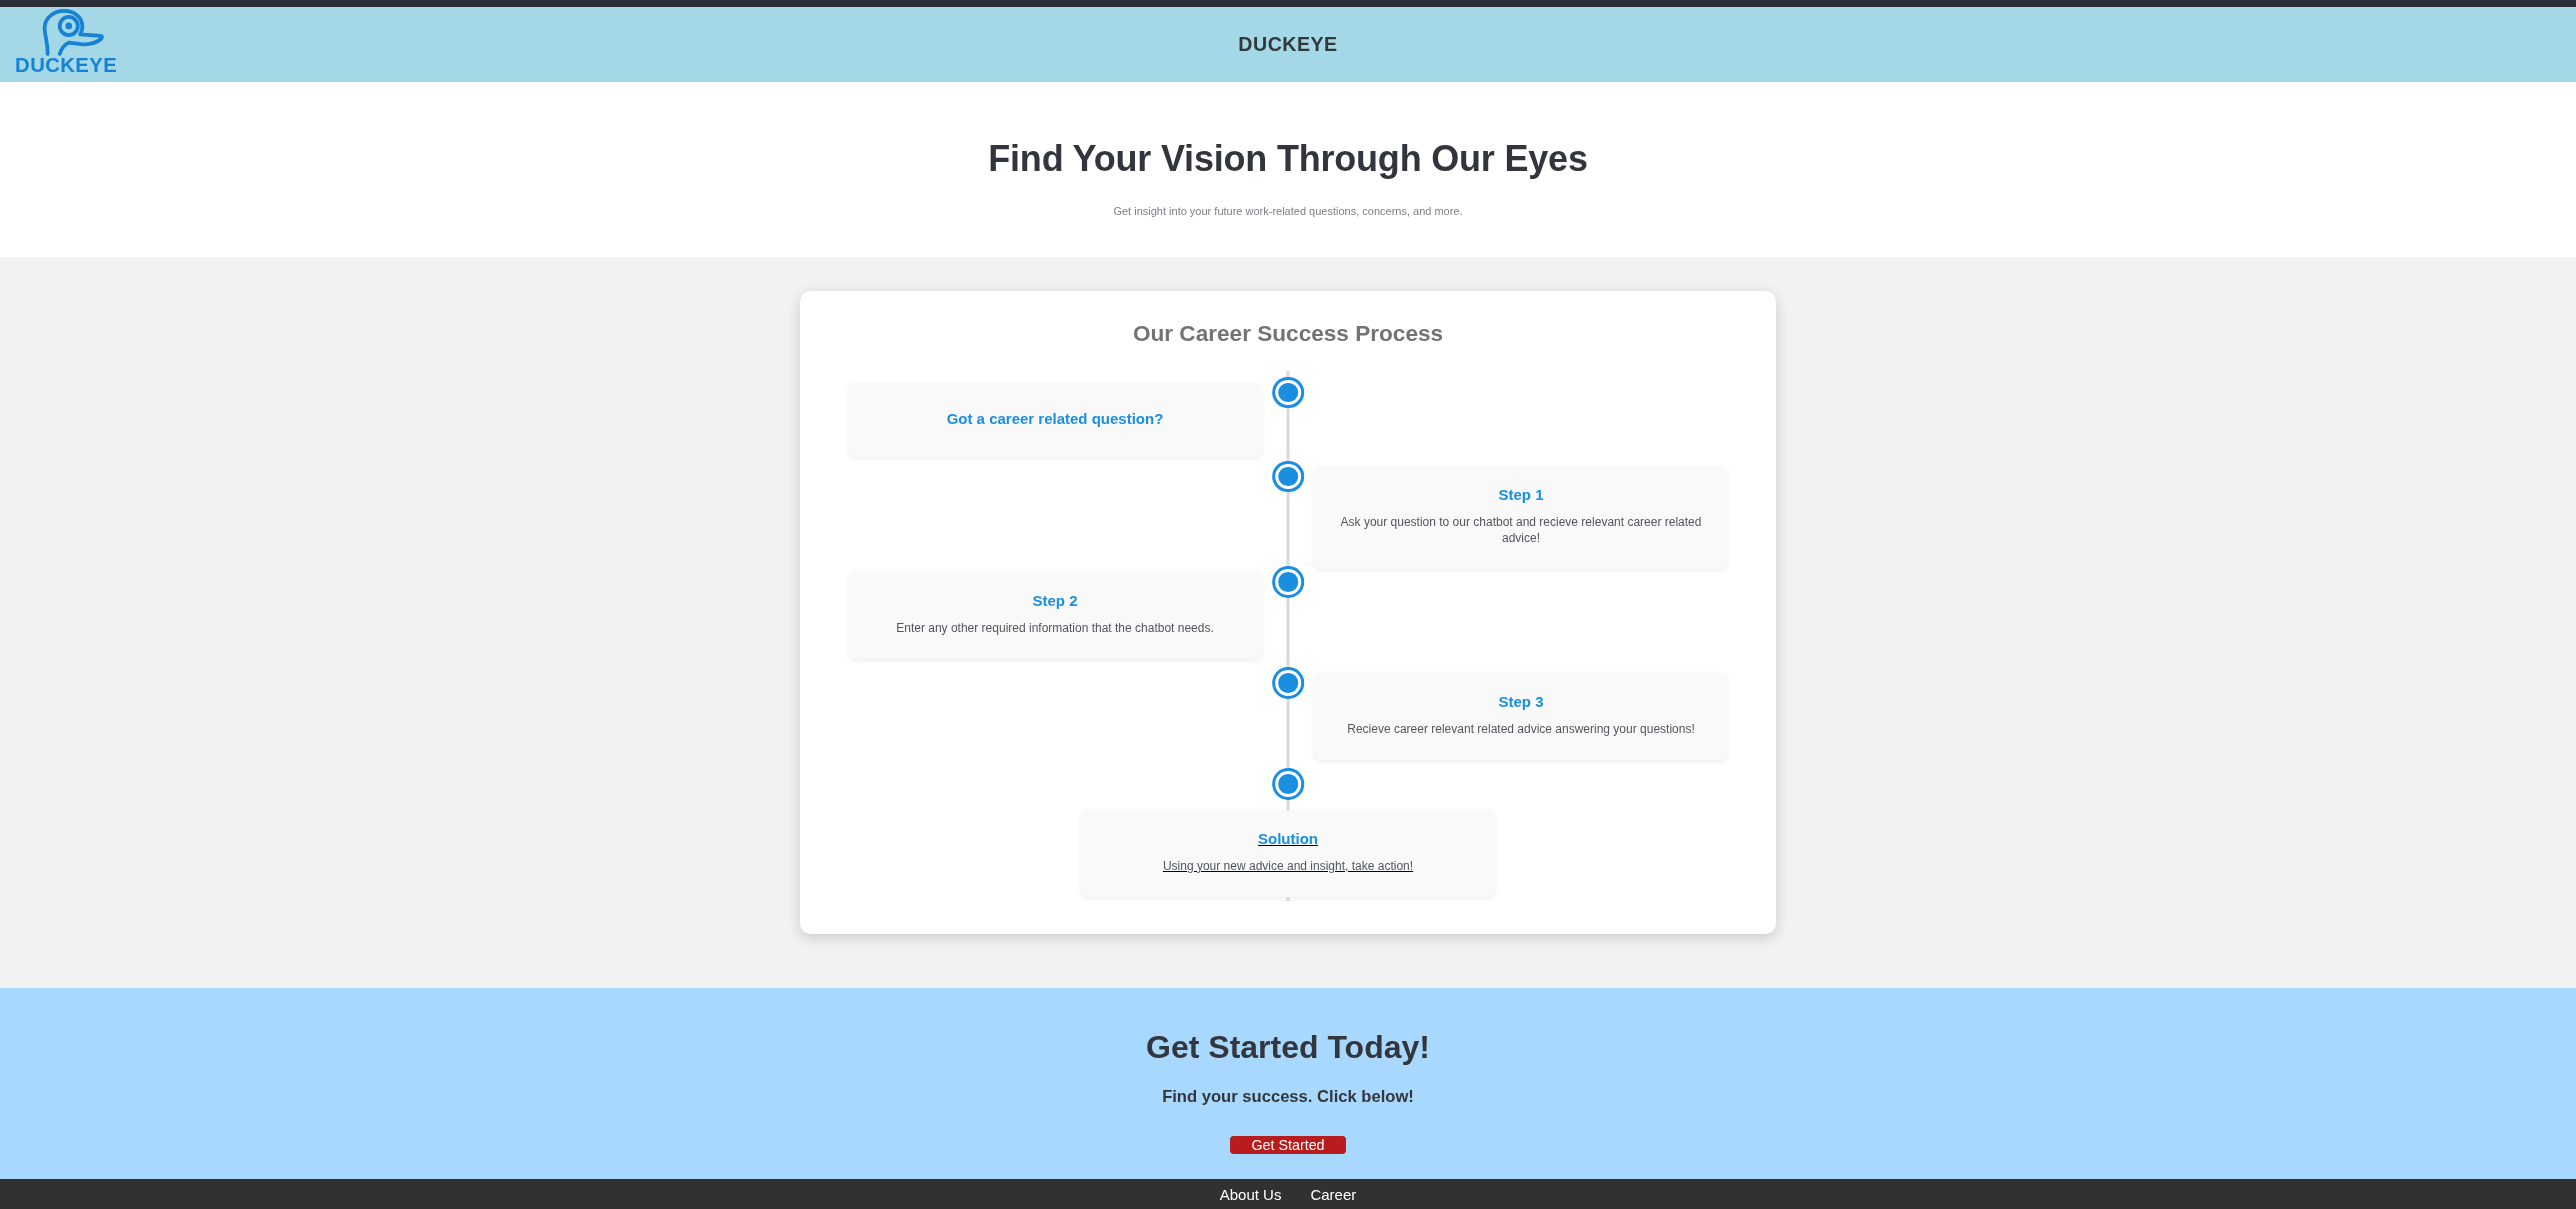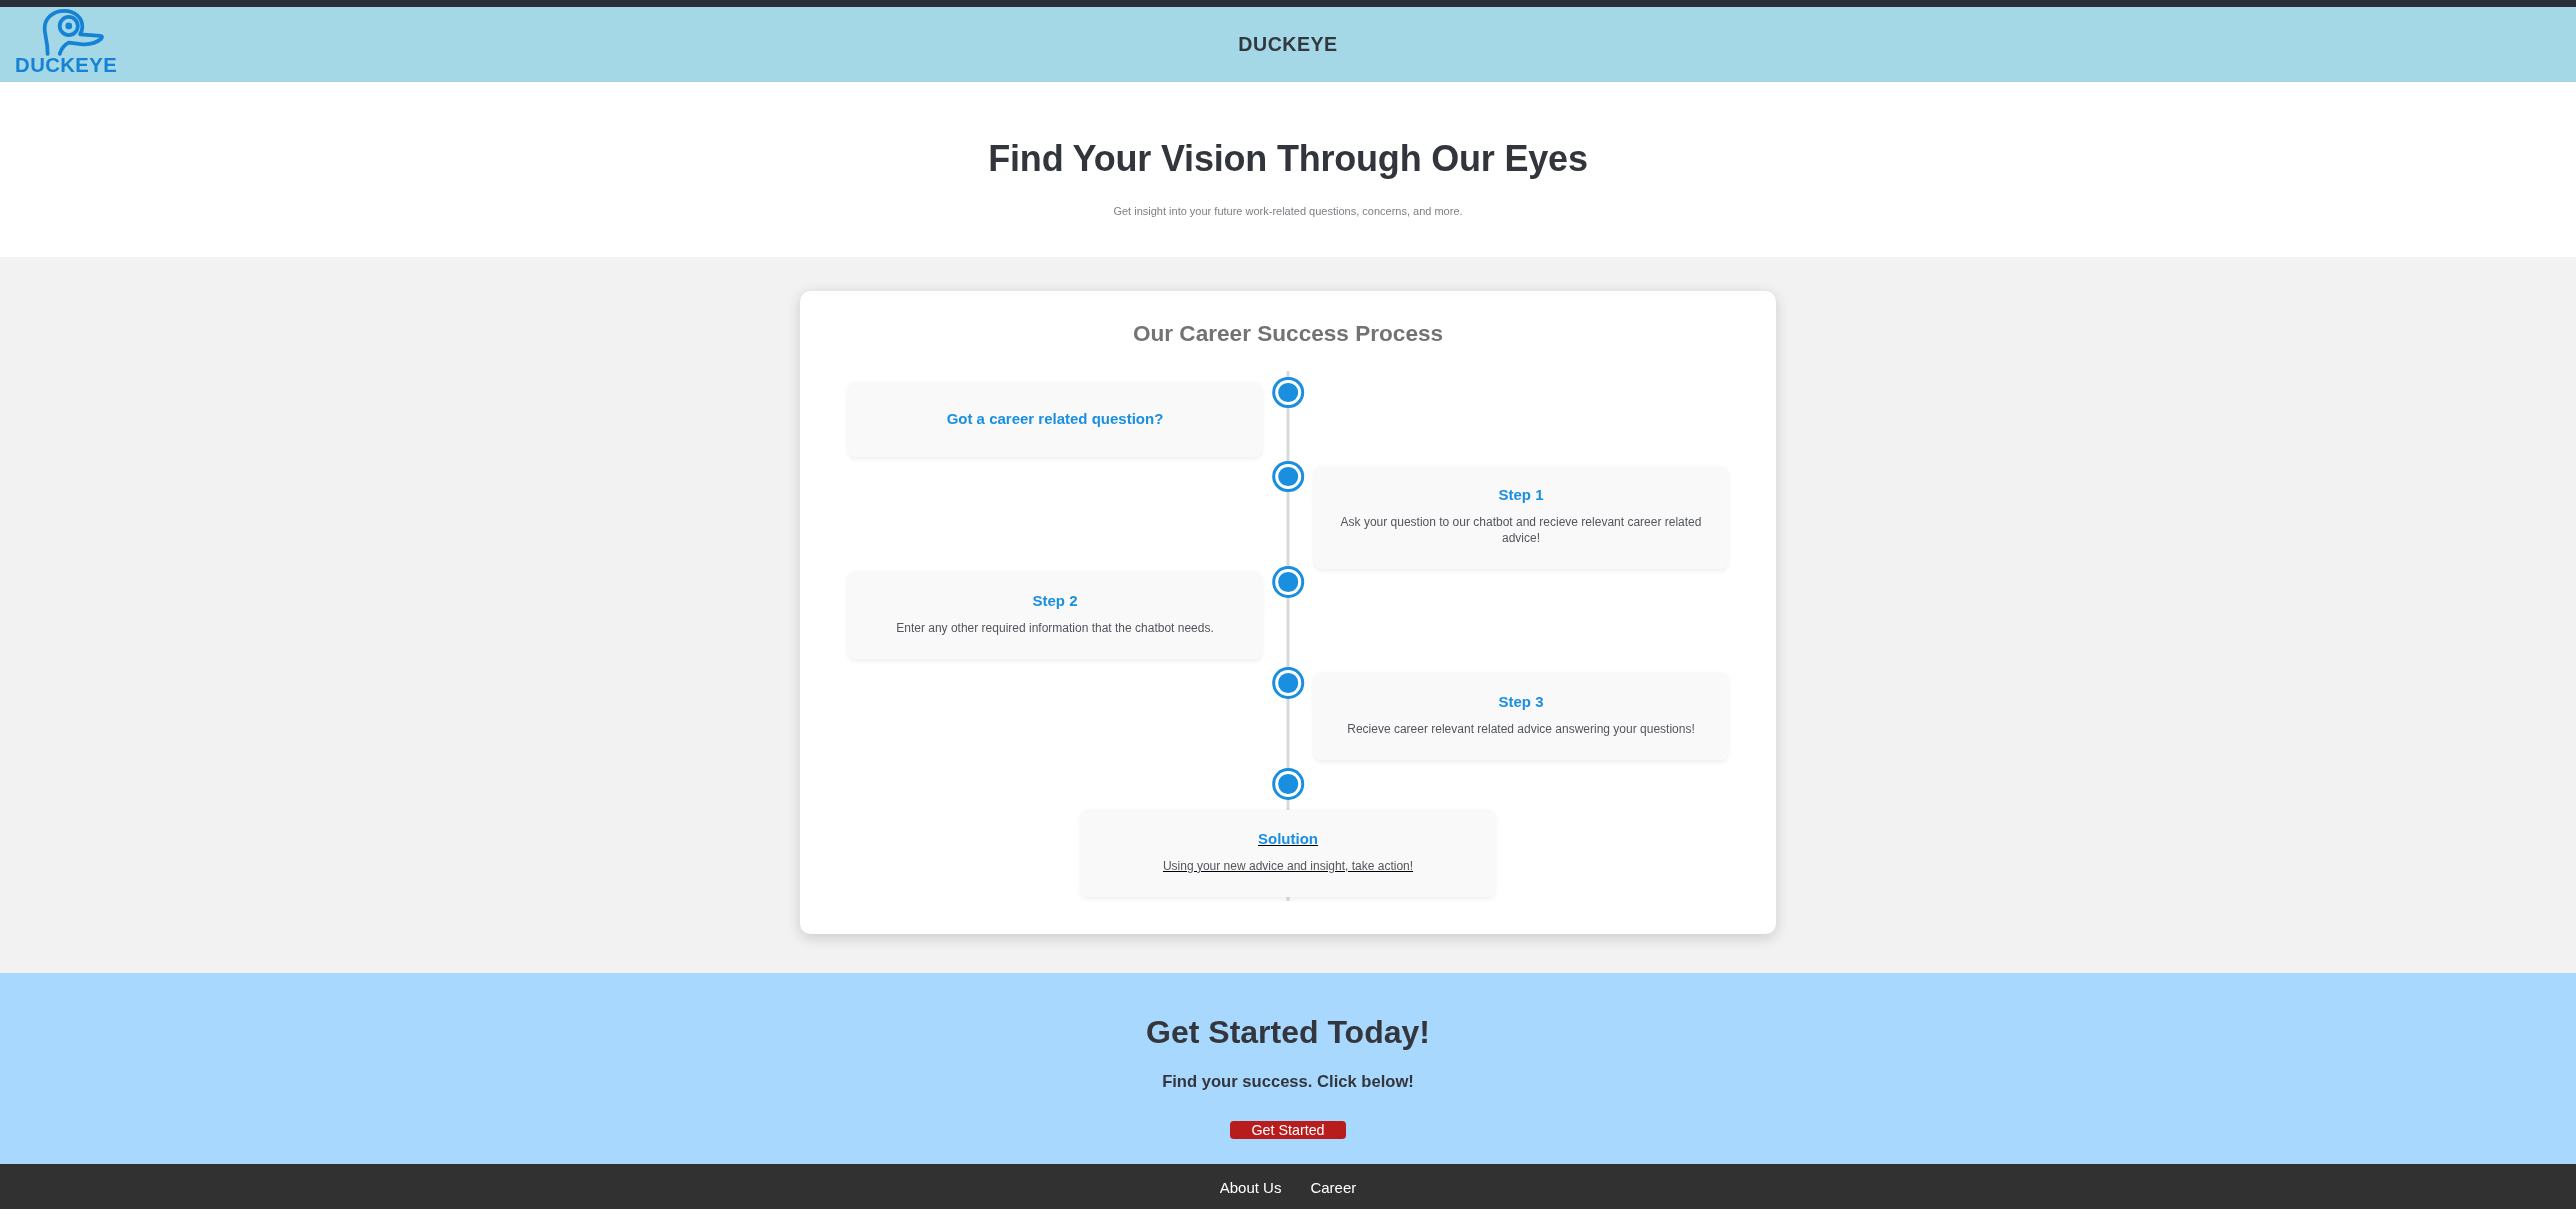--- a/index.html
+++ b/index.html
@@ -217,21 +217,21 @@
     font-family: "Liberation Sans", sans-serif;
     font-size: 14.3px;
     padding: 1px 21px;
     cursor: pointer;
   }
 
   
   .footer {
     background: #313131;
     flex: 0 0 auto;
-    height: 46px;
+    height: 31px;
     display: flex;
     align-items: center;
     justify-content: center;
     gap: 29px;
   }
   .footer a {
     color: #ffffff;
     font-size: 15px;
     text-decoration: none;
   }

